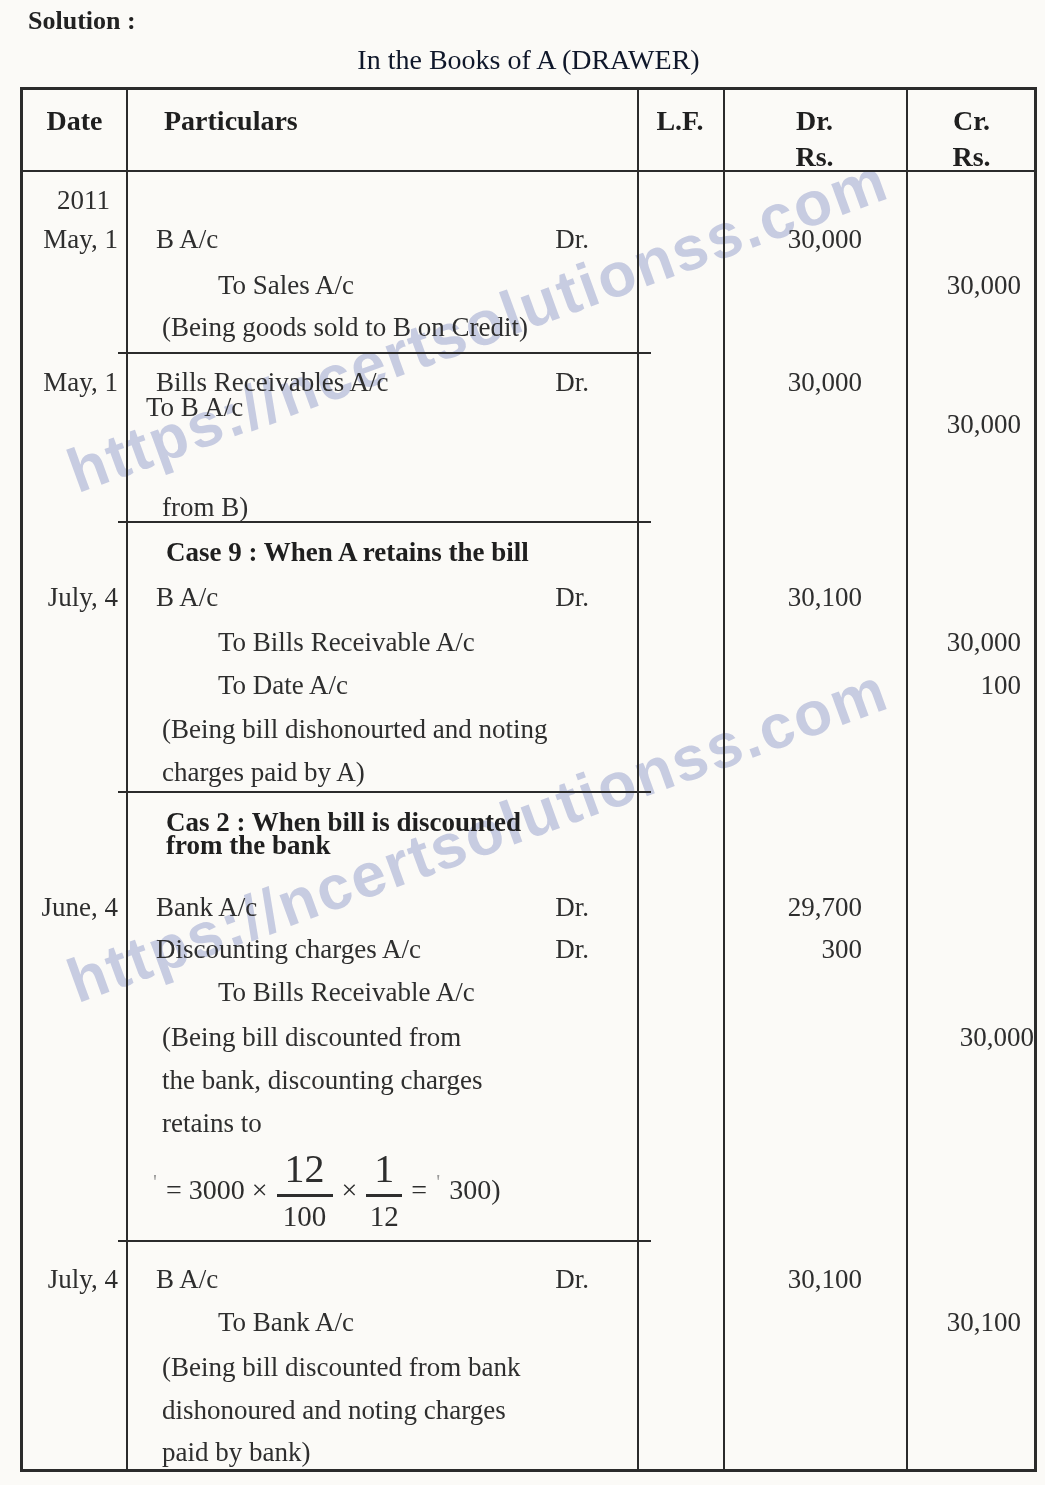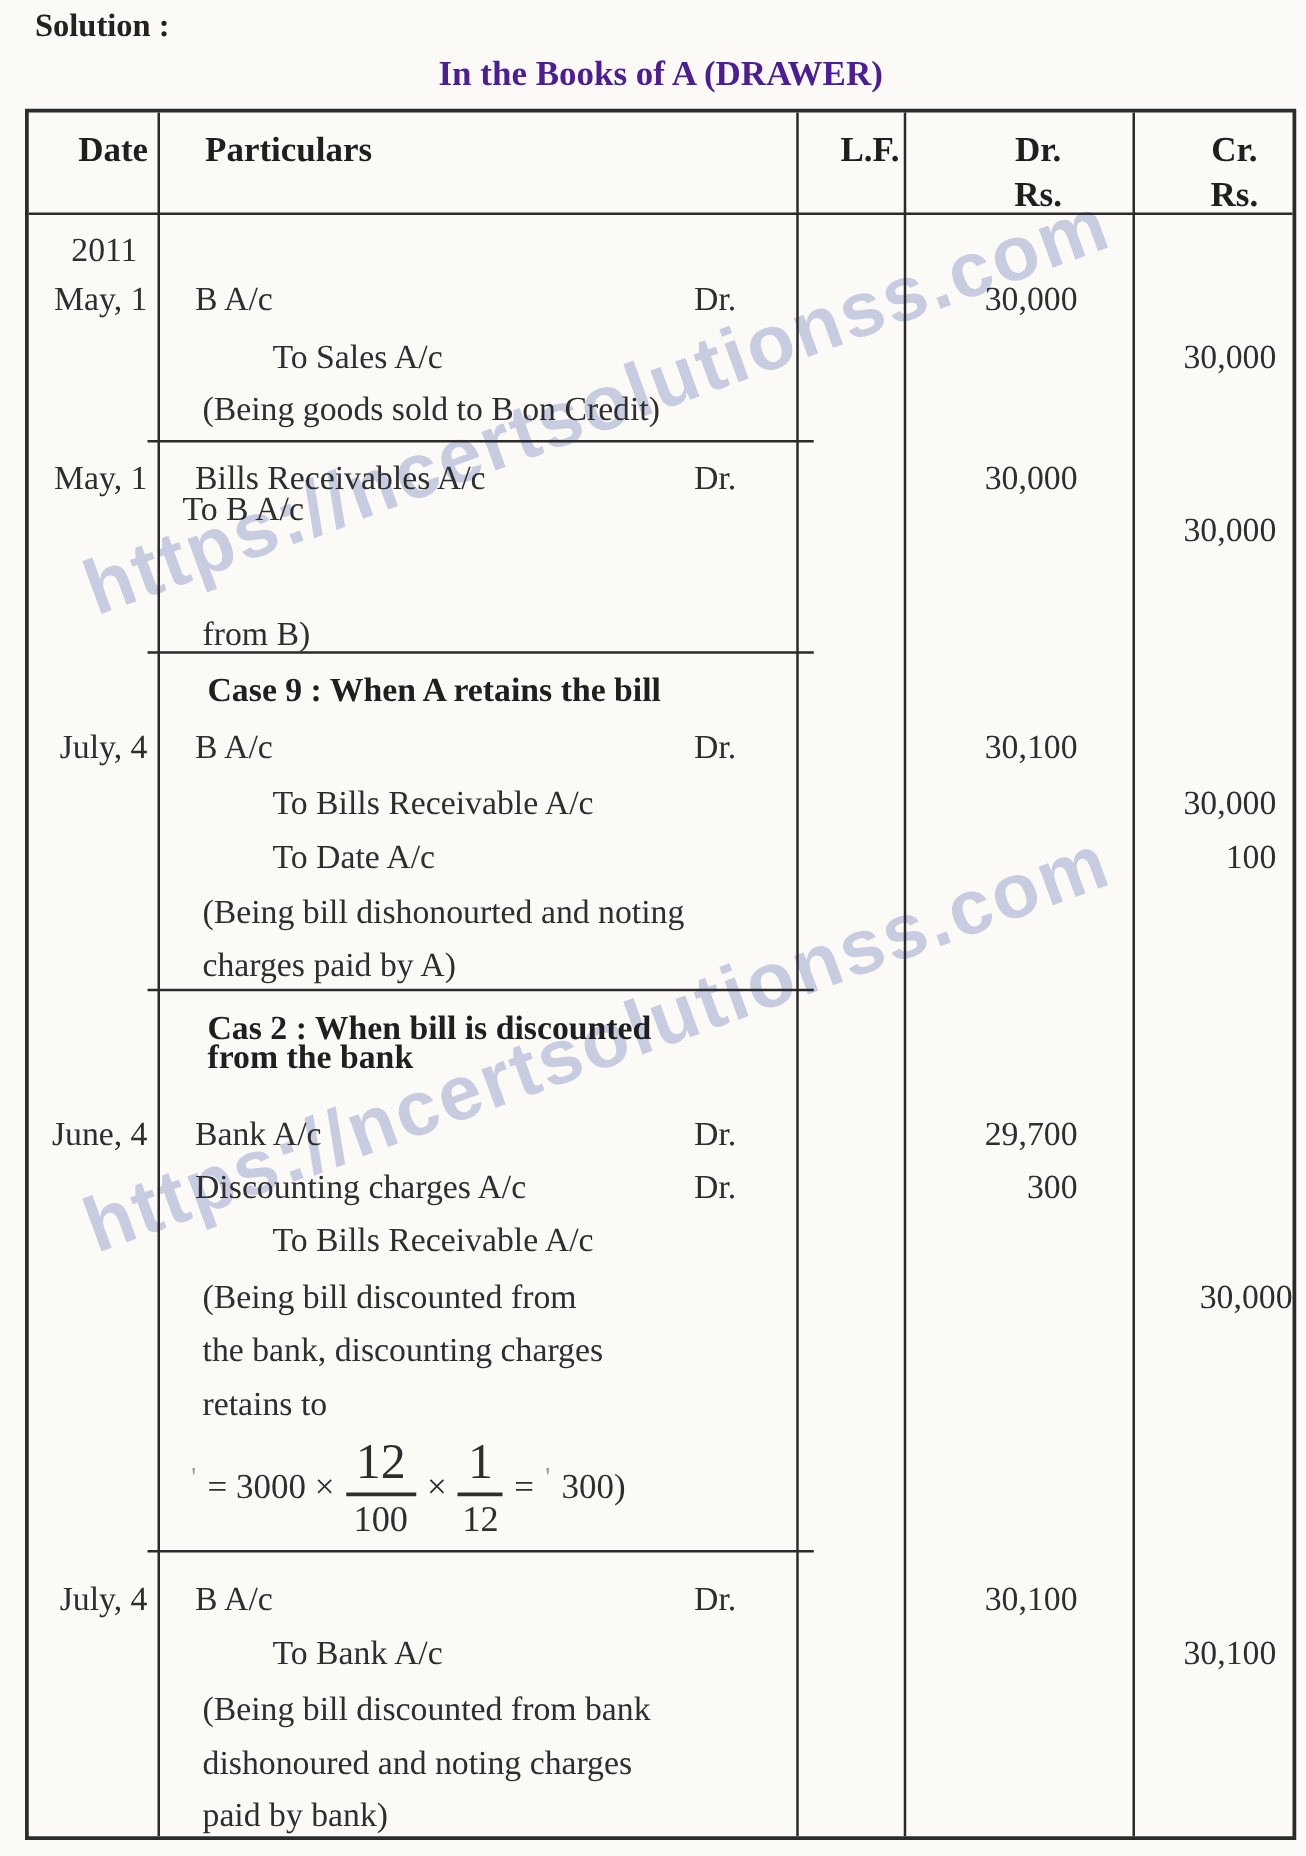--- a/index.html
+++ b/index.html
@@ -22,31 +22,31 @@
     transform-origin:left top;
     white-space:nowrap;
     pointer-events:none;
   }
   .solution-label{
     position:absolute;left:28px;top:6px;
     font-size:26px;font-weight:bold;color:#222;
   }
   .doc-title{
     position:absolute;left:20px;top:44px;width:1017px;
-    text-align:center;font-size:28px;font-weight:bold;color:#4c1d95;
+    text-align:center;font-size:28px;font-weight:normal;color:#0f172a;
   }
   .journal{
     position:absolute;left:20px;top:87px;width:1017px;height:1385px;
     border:3px solid #2b2b2b;box-sizing:border-box;
   }
   .vline{position:absolute;top:0;bottom:0;width:2px;background:#2b2b2b;}
   .hline{position:absolute;height:2px;background:#2b2b2b;}
   .t-line{
     position:absolute;font-size:27px;line-height:34px;
-    white-space:nowrap;color:#2e2e2e;padding-left:16px;
+    white-space:nowrap;color:#2e2e2e;
   }
   .hdr{font-weight:bold;font-size:28px;color:#1f1f1f;}
   .hdr-date{left:0;width:103px;text-align:center;top:14px;}
   .hdr-part{left:103px;width:410px;padding-left:38px;top:14px;box-sizing:border-box;}
   .hdr-lf{left:614px;width:86px;text-align:center;top:14px;}
   .hdr-dr{left:700px;width:183px;text-align:center;top:14px;}
   .hdr-dr2{left:700px;width:183px;text-align:center;top:50px;}
   .hdr-cr{left:883px;width:131px;text-align:center;top:14px;}
   .hdr-cr2{left:883px;width:131px;text-align:center;top:50px;}
   .date-cell{left:0;width:103px;text-align:right;padding-right:8px;box-sizing:border-box;}

